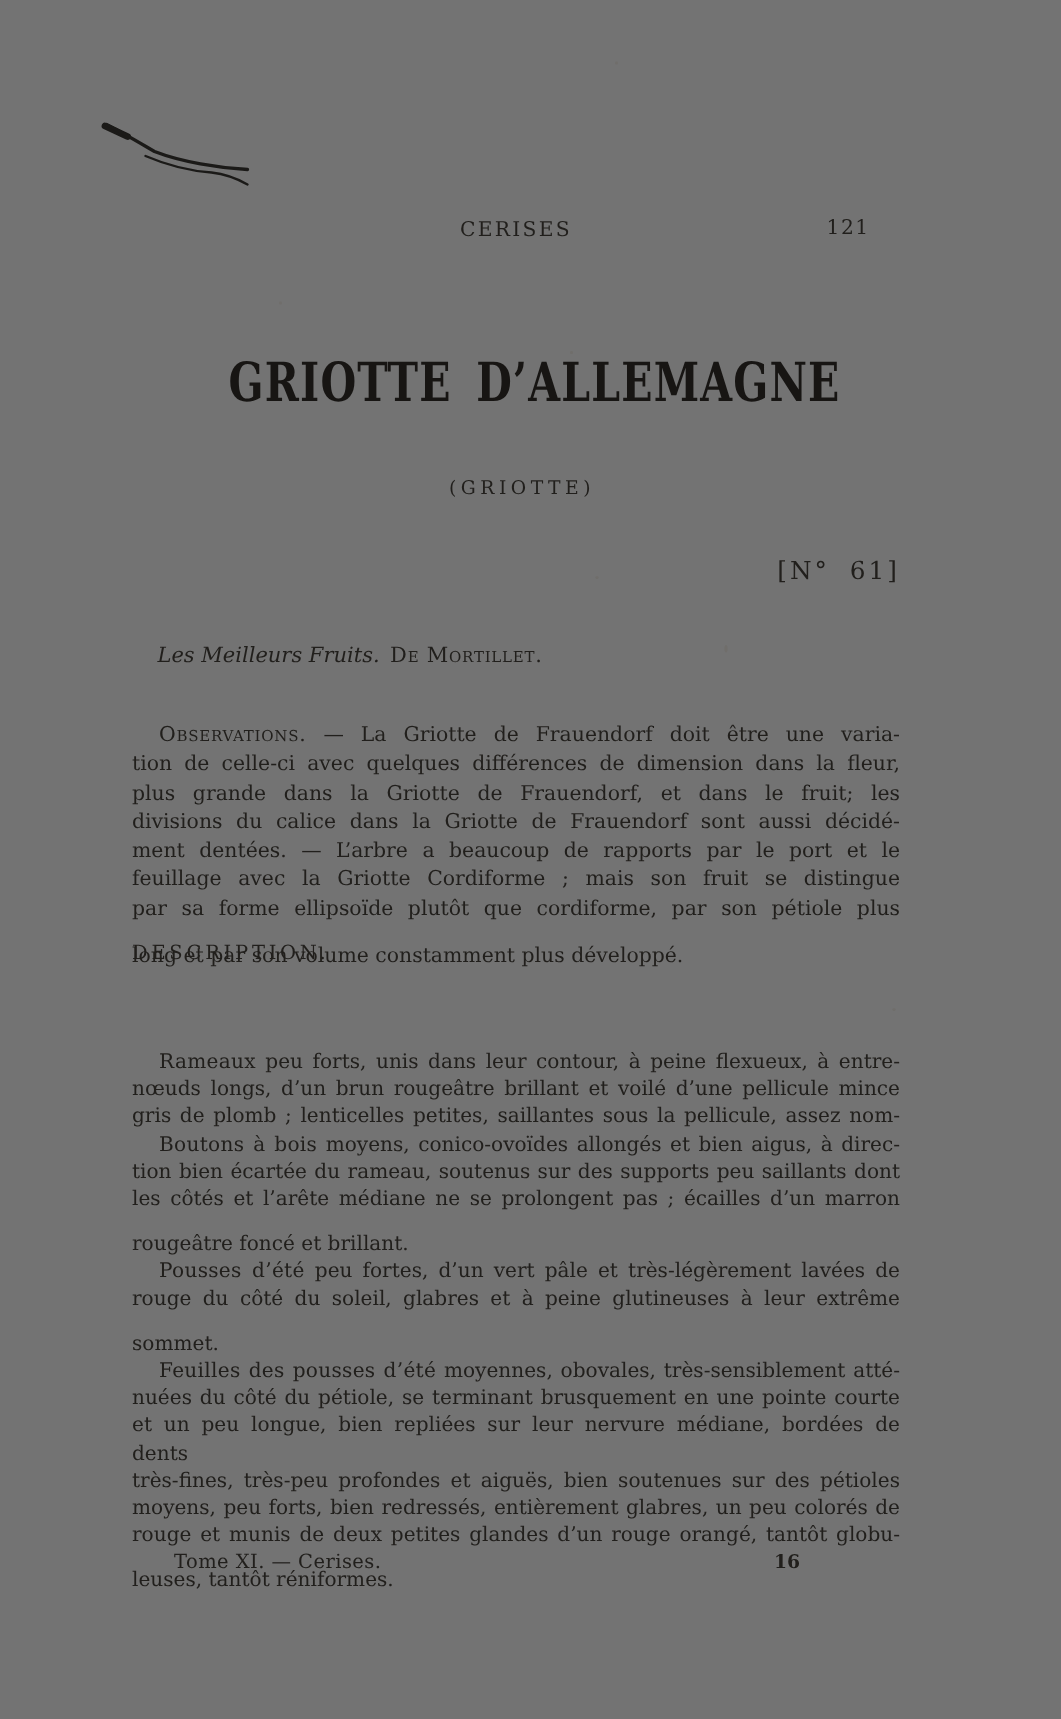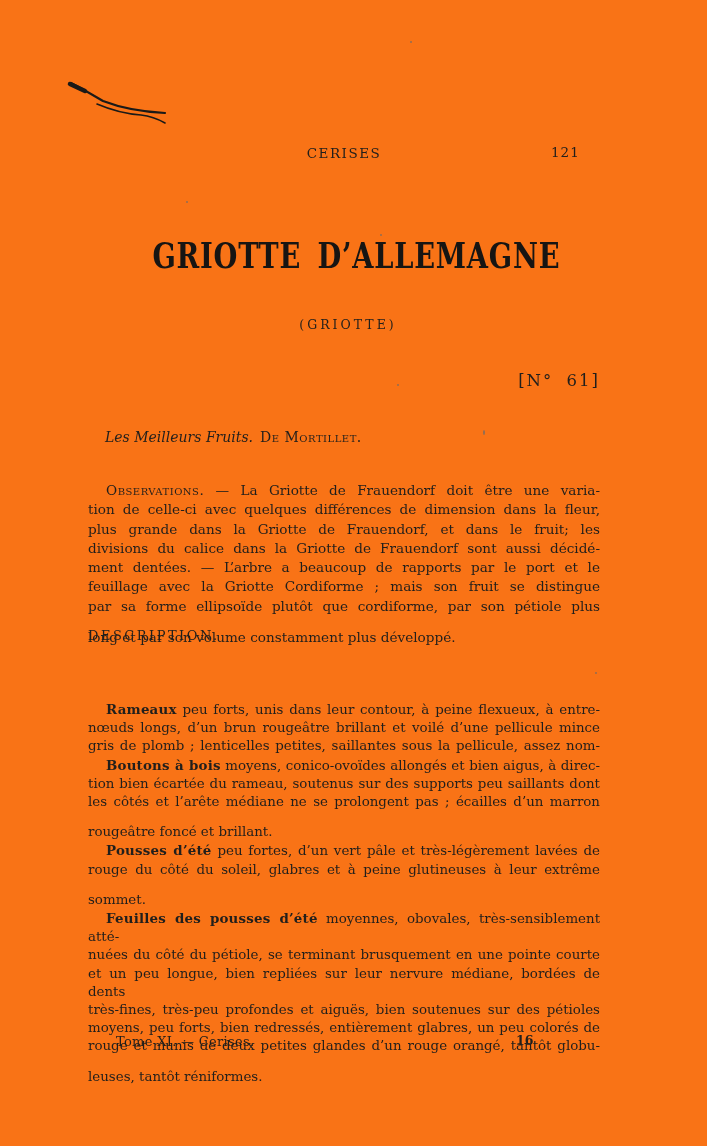--- a/index.html
+++ b/index.html
@@ -1,18 +1,18 @@
 <!DOCTYPE html>
 <html><head>
 <meta charset="utf-8">
 <style>
   html,body { margin:0; padding:0; background:#ffffff; }
   .page {
     position:relative; width:707px; height:1146px;
-    background:#f97316; overflow:hidden;
+    background:#737373; overflow:hidden;
     font-family:"DejaVu Serif", serif;
     color:#211f1c;
     -webkit-font-smoothing:antialiased;
   }
 
   
   .pen-mark { position:absolute; left:60px; top:74px; }
 
   
   .running-title {
@@ -50,21 +50,21 @@
   .ref-author { font-variant-caps:small-caps; letter-spacing:0.5px; }
 
   
   .para .pline {
     text-align:justify; text-align-last:justify;
     white-space:pre-line;
   }
   .para .pline.last { text-align-last:left;margin-top:12px; }
   .para .pline.first { text-indent:18px; }
   .lead-sc { font-variant-caps:small-caps; letter-spacing:0.5px; }
-  .lead-bold { font-weight:bold; letter-spacing:0.2px; }
+  .lead-bold { font-weight:normal; letter-spacing:0.2px; }
 
   .observations {
     position:absolute; top:481px; left:88px; width:512px;
     font-size:13.6px; line-height:19.3px;
   }
 
   .section-heading {
     position:absolute; top:628px; left:88px; width:512px;
     font-size:13px; letter-spacing:2.5px;
   }

